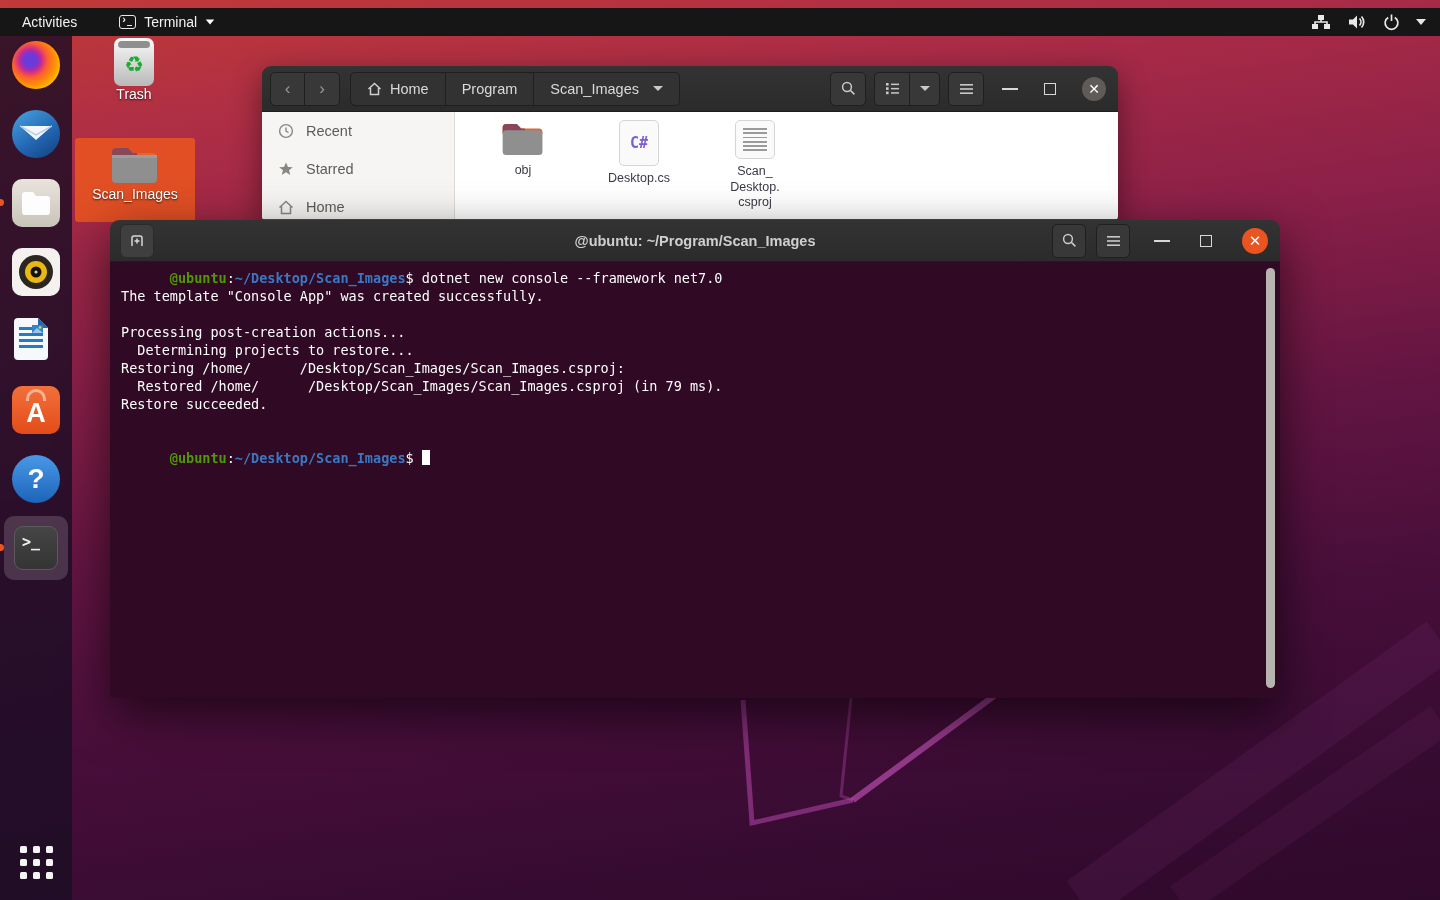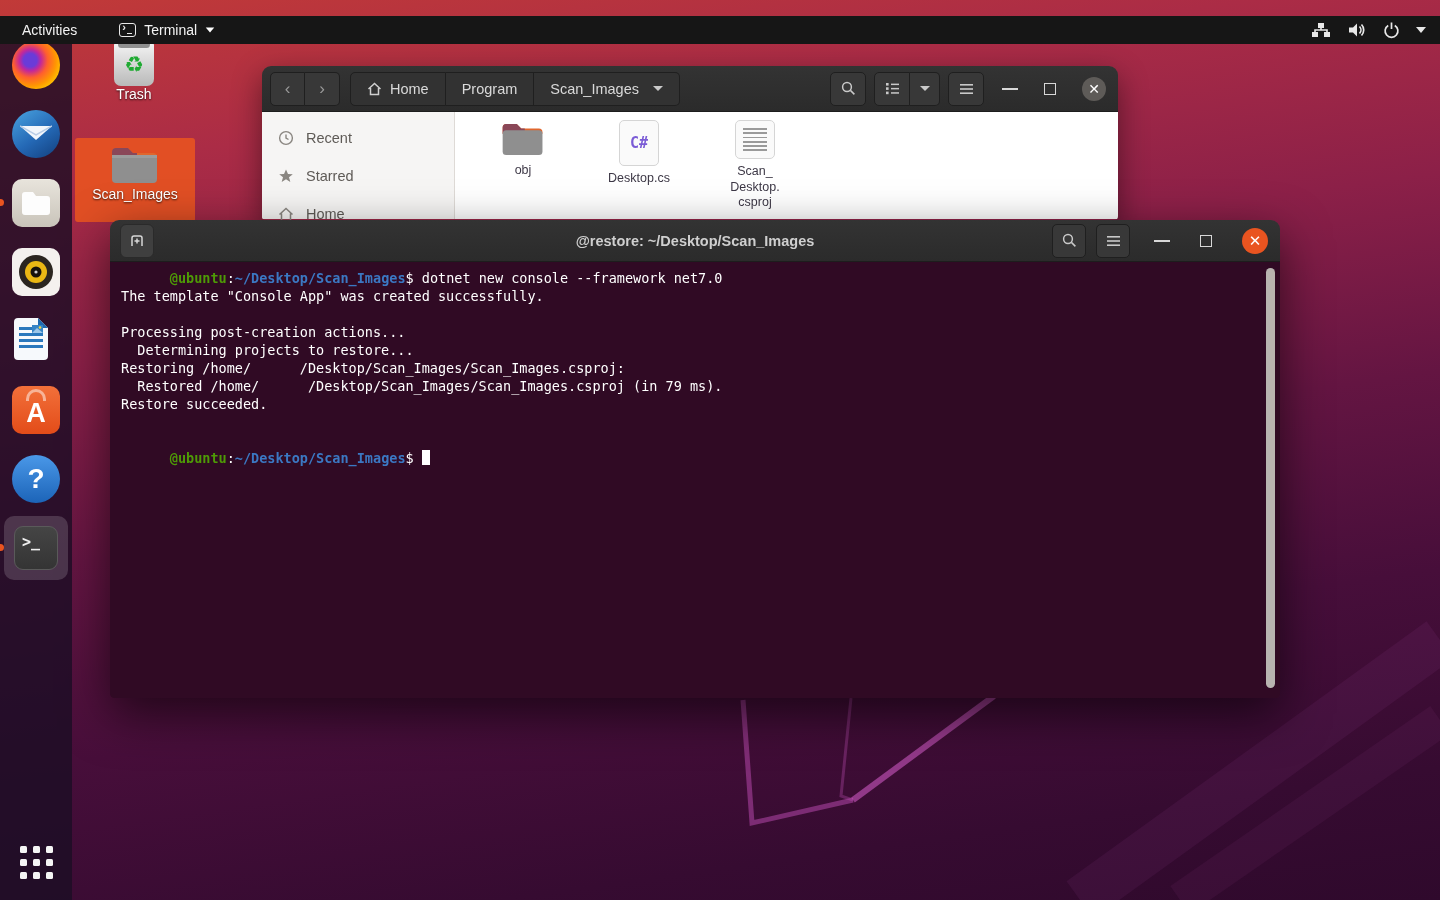--- a/index.html
+++ b/index.html
@@ -6,21 +6,21 @@
   html,body { width:1440px; height:900px; overflow:hidden; }
   body {
     font-family:"Liberation Sans", sans-serif;
     background:linear-gradient(172deg,#c13a38 0%,#ab2c46 16%,#8c2048 34%,#641542 52%,#470e3a 70%,#360b31 88%,#2f092c 100%);
     position:relative;
   }
   
   #wallpaper-art { position:absolute; inset:0; z-index:0; }
 
   
-  .topbar { position:absolute; top:16px; left:0; width:1440px; height:28px; background:#161616; z-index:60;
+  .topbar { position:absolute; top:8px; left:0; width:1440px; height:28px; background:#161616; z-index:60;
             display:flex; align-items:center; color:#f2f2f2; font-size:14px; }
   .tb-left { display:flex; align-items:center; gap:36px; padding-left:16px; }
   .tb-activities { padding:0 6px; }
   .tb-app { display:flex; align-items:center; gap:8px; }
   .tb-term-ico { width:17px; height:14px; border:1.4px solid #e8e8e8; border-radius:3px; position:relative; }
   .tb-term-ico::before { content:"›"; position:absolute; left:2px; top:-3px; font-size:11px; color:#e8e8e8; font-weight:bold;}
   .tb-term-ico::after { content:""; position:absolute; left:7px; bottom:2px; width:5px; height:1.4px; background:#e8e8e8; }
   .tb-right { margin-left:auto; display:flex; align-items:center; gap:16px; padding-right:14px; }
   .chev-down { width:0; height:0; border-left:5px solid transparent; border-right:5px solid transparent; border-top:6px solid #e8e8e8; }
 
@@ -80,21 +80,21 @@
   .crumb:first-child { border-radius:5px 0 0 5px; }
   .crumb:last-child { border-radius:0 5px 5px 0; }
   .tri-down { width:0;height:0;border-left:5px solid transparent;border-right:5px solid transparent;border-top:5.5px solid #c9c9c9; margin-left:6px;}
   .files-head .right { margin-left:auto; display:flex; align-items:center; gap:8px; }
   .sq-btn { width:36px; height:34px; border-radius:5px; }
   .split { display:flex; }
   .split .hb-btn:first-child { border-radius:5px 0 0 5px; }
   .split .hb-btn:last-child { border-radius:0 5px 5px 0; border-left:none; width:30px;}
   .files-head .wm { display:flex; align-items:center; gap:26px; margin-left:10px; margin-right:4px;}
   .files-body { display:flex; height:107px; background:#fff; }
-  .files-sidebar { width:193px; background:#f6f5f4; border-right:1px solid #dedad6; padding-top:7px; }
+  .files-sidebar { width:193px; background:#f6f5f4; border-right:1px solid #dedad6; padding-top:0; }
   .side-row { display:flex; align-items:center; gap:12px; height:38px; padding-left:16px; color:#5f5b57; font-size:14.5px; }
   .files-content { flex:1; display:flex; padding:8px 24px; gap:28px; }
   .file-item { width:88px; display:flex; flex-direction:column; align-items:center; }
   .file-item .fname { font-size:12.5px; color:#3d3846; margin-top:5px; text-align:center; line-height:1.25; white-space:pre-line; }
   .doc-ico { width:40px; height:46px; background:#fafafa; border:1px solid #d5d5d5; border-radius:5px; display:flex; flex-direction:column; align-items:center; justify-content:center; gap:2.5px; }
   .doc-ico .ln { width:24px; height:1.8px; background:#9a9a9a; }
   .cs-badge { color:#7b5cd6; font-family:"DejaVu Sans Mono",monospace; font-size:15px; font-weight:bold; }
 
   
   .term-win { left:110px; top:220px; width:1170px; height:478px; z-index:20; box-shadow:0 16px 48px rgba(0,0,0,.6); }
@@ -276,21 +276,21 @@
         <span class="fname">Scan_
 Desktop.
 csproj</span>
       </div>
     </div>
   </div>
 </div>
 
 <div class="win term-win">
   <div class="headerbar term-head">
-    <div class="term-title">@restore: ~/Desktop/Scan_Images</div>
+    <div class="term-title">@ubuntu: ~/Program/Scan_Images</div>
     <div class="newtab-btn">
       <svg width="16" height="16" viewBox="0 0 16 16">
         <path d="M3 13 V5 a2 2 0 0 1 2-2 h6 a2 2 0 0 1 2 2 v8" stroke="#d8d8d8" stroke-width="1.5" fill="none"></path>
         <line x1="8" y1="5.5" x2="8" y2="10.5" stroke="#d8d8d8" stroke-width="1.5"></line>
         <line x1="5.5" y1="8" x2="10.5" y2="8" stroke="#d8d8d8" stroke-width="1.5"></line>
       </svg>
     </div>
     <div class="right">
       <div class="hb-btn sq-btn" style="height:34px;width:34px;">
         <svg width="15" height="15" viewBox="0 0 15 15">

